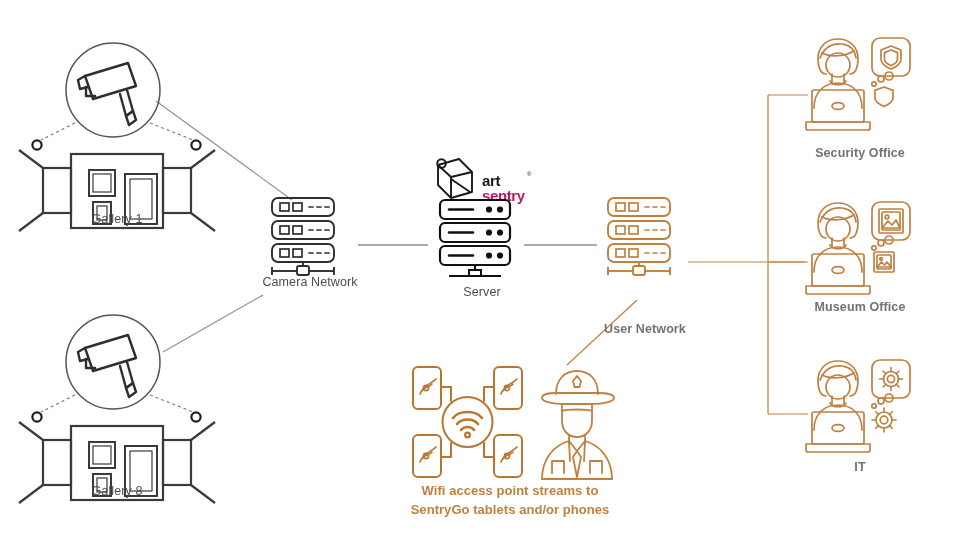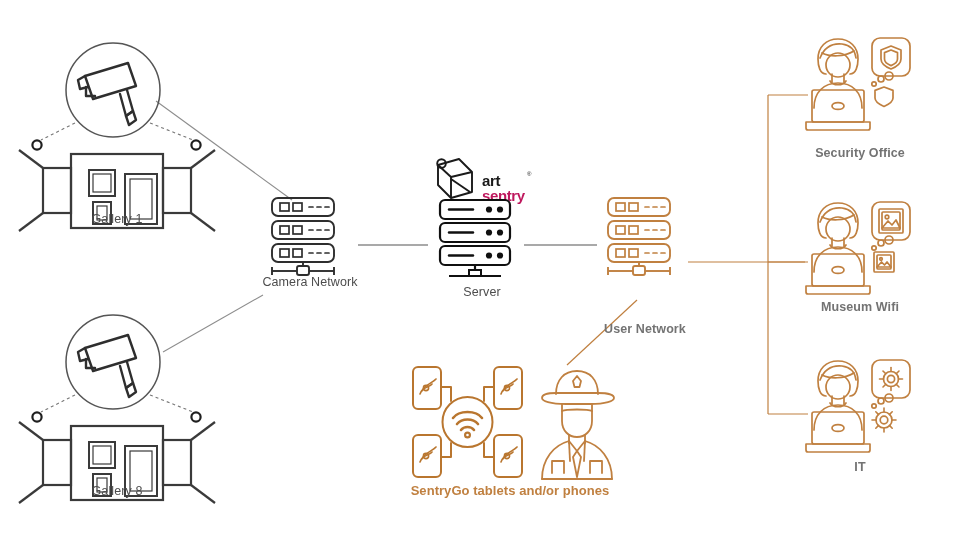--- a/index.html
+++ b/index.html
@@ -316,21 +316,21 @@
         <circle cx="81" cy="47" r="3"></circle>
         <circle cx="89" cy="44" r="4"></circle>
 
         <rect x="74" y="56" width="20" height="20" rx="1"></rect>
         <rect x="77" y="59" width="14" height="14" rx="1"></rect>
         <circle cx="81" cy="63" r="1.3"></circle>
         <path d="M77 71 L81.5 66 L84.5 69 L87 66 L91 71 Z"></path>
       </g>
     </svg>
   </div>
-  <div class="label label-orange" style="left:790px;top:300px;width:140px;">Museum Wifi</div>
+  <div class="label label-orange" style="left:790px;top:300px;width:140px;">Museum Office</div>
 
   <div class="node" style="left:800px;top:354px;width:120px;height:112px;">
     <svg width="120" height="112" viewBox="0 0 120 112">
       <g fill="none" stroke="#c08040" stroke-width="1.7" stroke-linejoin="round" stroke-linecap="round">
         <path d="M26 42 C20 42 18 34 18 27 C18 15 26 7 38 7 C50 7 58 15 58 27 C58 34 56 42 50 42"></path>
         <path d="M20 26 C24 16 32 11 42 12 C50 13 55 18 56 26"></path>
         <path d="M22 21 C30 25 44 25 54 19"></path>
         <ellipse cx="38" cy="33" rx="12" ry="12"></ellipse>
         <path d="M32 42 L32 50 M44 42 L44 50"></path>
         <path d="M30 49 C33 54 43 54 46 49"></path>
@@ -445,16 +445,17 @@
         <path d="M41 76 L42 96"></path>
         <path d="M57 76 L56 96"></path>
 
         <path d="M24 96 L24 108 M36 96 L36 108 M24 96 L36 96"></path>
         <path d="M62 96 L62 108 M74 96 L74 108 M62 96 L74 96"></path>
       </g>
     </svg>
   </div>
 
   <div class="label caption-orange" style="left:390px;top:481px;width:240px;text-align:center;">
+    <div>Wifi access point streams to</div>
     <div>SentryGo tablets and/or phones</div>
   </div>
 
 </div>
 
 </body></html>

